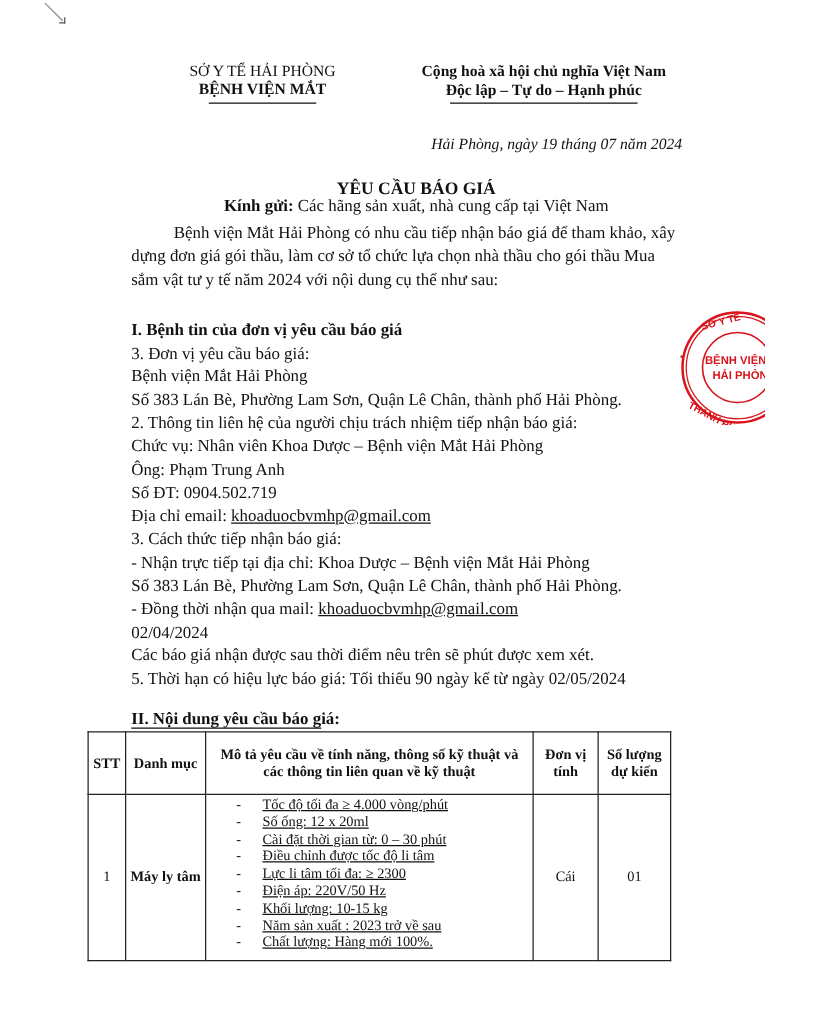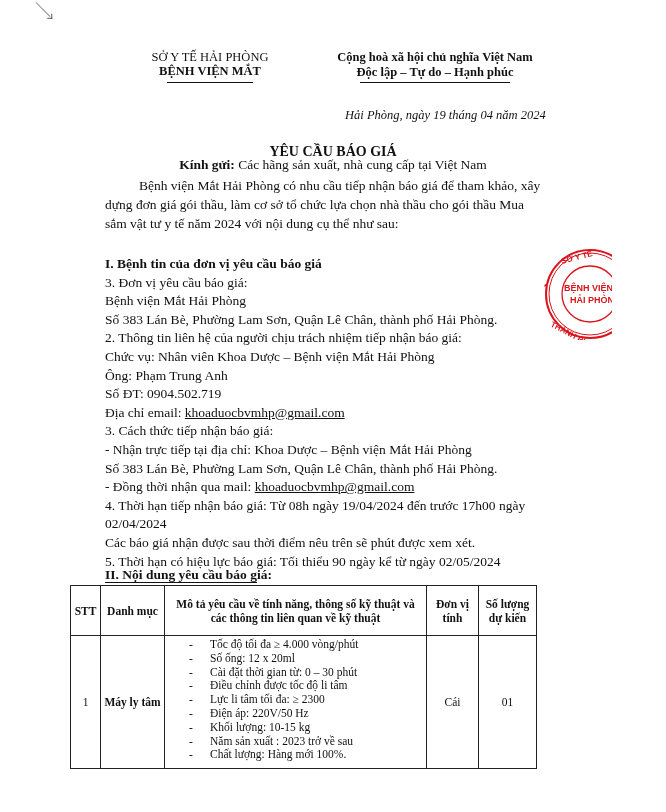--- a/index.html
+++ b/index.html
@@ -38,21 +38,21 @@
   .sec2 { left: 105px; top: 567px; font-weight: bold; font-size: 13.5px; }
   .sec2-line { position: absolute; left: 105px; top: 582px; width: 152px; height: 1px; background: #111; }
   table.req {
     position: absolute; left: 70px; top: 585px; border-collapse: collapse;
     font-size: 11.5px; line-height: 14px;
   }
   table.req th, table.req td { border: 1.3px solid #222; padding: 0; vertical-align: middle; text-align: center; }
   table.req th { font-weight: bold; height: 49px; }
   table.req td.spec { text-align: left; padding: 0; }
   .spec ul { list-style: none; margin: 0; padding: 2px 0 6px 24px; }
-  .spec li { position: relative; height: 13.8px; line-height: 13.8px; padding-left: 21px; white-space: nowrap; }
+  .spec li { position: relative; height: 13.8px; line-height: 13.8px; padding-left: 21px; white-space: nowrap; text-decoration: underline; }
   .spec li::before { content: "-"; position: absolute; left: 0; top: 0; }
   .stamp {
     position: absolute; left: 520px; top: 248px; width: 92px; height: 92px;
     overflow: hidden;
   }
   .stamp svg { display: block; }
 </style>
 </head>
 <body>
 
@@ -63,21 +63,21 @@
   <div class="hosp">BỆNH VIỆN MẮT</div>
   <div class="line"></div>
 </div>
 
 <div class="abs hdr-right">
   <div>Cộng hoà xã hội chủ nghĩa Việt Nam</div>
   <div class="motto">Độc lập – Tự do – Hạnh phúc</div>
   <div class="line"></div>
 </div>
 
-<div class="abs date">Hải Phòng, ngày 19 tháng 04 năm 2024</div>
+<div class="abs date">Hải Phòng, ngày 19 tháng 07 năm 2024</div>
 
 <div class="abs title">YÊU CẦU BÁO GIÁ</div>
 
 <div class="abs kinh-gui">
   <b>Kính gửi:</b><span> Các hãng sản xuất, nhà cung cấp tại Việt Nam</span>
 </div>
 
 <div class="abs body-text intro">
   <span>Bệnh viện Mắt Hải Phòng có nhu cầu tiếp nhận báo giá để tham khảo, xây</span>
   <span style="text-indent:0">dựng đơn giá gói thầu, làm cơ sở tổ chức lựa chọn nhà thầu cho gói thầu Mua</span>
@@ -95,21 +95,20 @@
   <div>Số ĐT: 0904.502.719</div>
   <div>
     <span>Địa chỉ email: </span><span class="u">khoaduocbvmhp@gmail.com</span>
   </div>
   <div>3. Cách thức tiếp nhận báo giá:</div>
   <div>- Nhận trực tiếp tại địa chỉ: Khoa Dược – Bệnh viện Mắt Hải Phòng</div>
   <div>Số 383 Lán Bè, Phường Lam Sơn, Quận Lê Chân, thành phố Hải Phòng.</div>
   <div>
     <span>- Đồng thời nhận qua mail: </span><span class="u">khoaduocbvmhp@gmail.com</span>
   </div>
-  <div>4. Thời hạn tiếp nhận báo giá: Từ 08h ngày 19/04/2024 đến trước 17h00 ngày</div>
   <div>02/04/2024</div>
   <div>Các báo giá nhận được sau thời điểm nêu trên sẽ phút được xem xét.</div>
   <div>5. Thời hạn có hiệu lực báo giá: Tối thiểu 90 ngày kể từ ngày 02/05/2024</div>
 </div>
 
 <div class="abs sec2">II. Nội dung yêu cầu báo giá:</div>
 <div class="sec2-line"></div>
 
 <table class="req">
   <thead>

